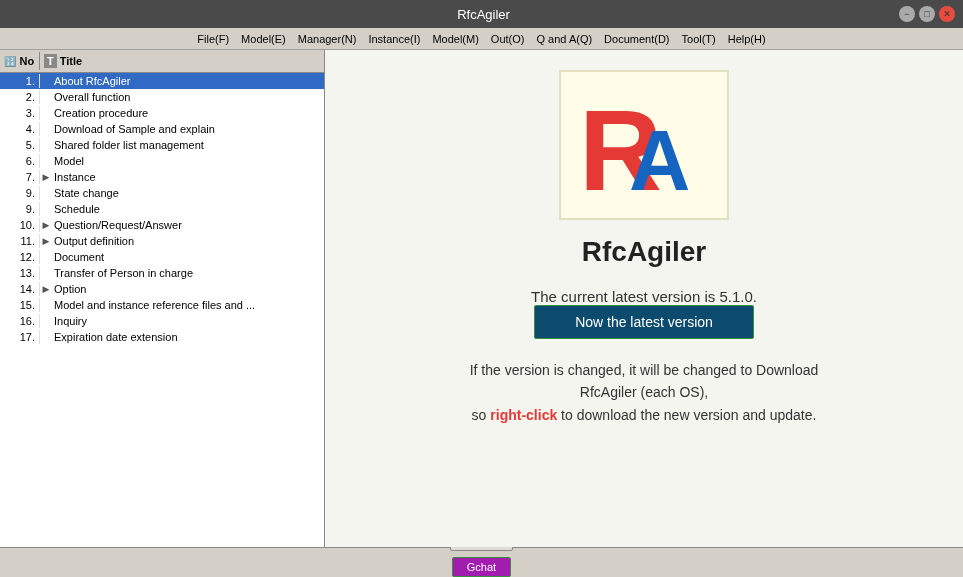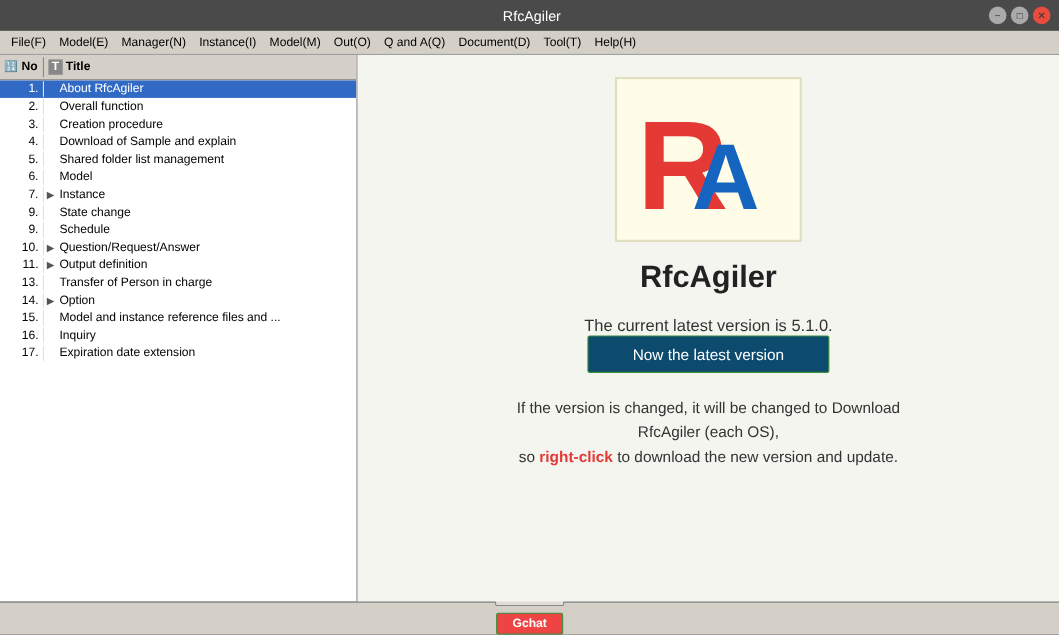--- a/index.html
+++ b/index.html
@@ -53,20 +53,21 @@
 
     
     .menu-bar {
       background: #d4d0c8;
       display: flex;
       align-items: center;
       padding: 2px 4px;
       height: 22px;
       flex-shrink: 0;
       border-bottom: 1px solid #a0a0a0;
+      justify-content: center;
     }
     .menu-item {
       padding: 2px 6px;
       cursor: pointer;
       font-size: 11px;
       color: #000;
       white-space: nowrap;
     }
 
     
@@ -244,24 +245,23 @@
       font-size: 11px;
       cursor: pointer;
       border: 1px solid #888;
       border-radius: 2px;
     }
     .bottom-btn.layout {
       background: #e0ddd8;
       color: #000;
     }
     .bottom-btn.gchat {
-      background: #ef4444;
+      background: #a21caf;
       color: #fff;
       border-color: #388e3c;
-      font-weight: bold;
     }
   </style>
 </head>
 <body>
 
 <div class="title-bar">
   <div style="width:60px;"></div>
   <div class="title-bar-title">RfcAgiler</div>
   <div class="title-bar-controls">
     <button class="tb-btn minimize">−</button>
@@ -346,20 +346,25 @@
           <div class="tree-row-no">10.</div>
           <div class="tree-row-arrow">▶</div>
           <div class="tree-row-label">Question/Request/Answer</div>
         </div>
         <div class="tree-row">
           <div class="tree-row-no">11.</div>
           <div class="tree-row-arrow">▶</div>
           <div class="tree-row-label">Output definition</div>
         </div>
         <div class="tree-row">
+          <div class="tree-row-no">12.</div>
+          <div class="tree-row-arrow"></div>
+          <div class="tree-row-label">Document</div>
+        </div>
+        <div class="tree-row">
           <div class="tree-row-no">13.</div>
           <div class="tree-row-arrow"></div>
           <div class="tree-row-label">Transfer of Person in charge</div>
         </div>
         <div class="tree-row">
           <div class="tree-row-no">14.</div>
           <div class="tree-row-arrow">▶</div>
           <div class="tree-row-label">Option</div>
         </div>
         <div class="tree-row">

